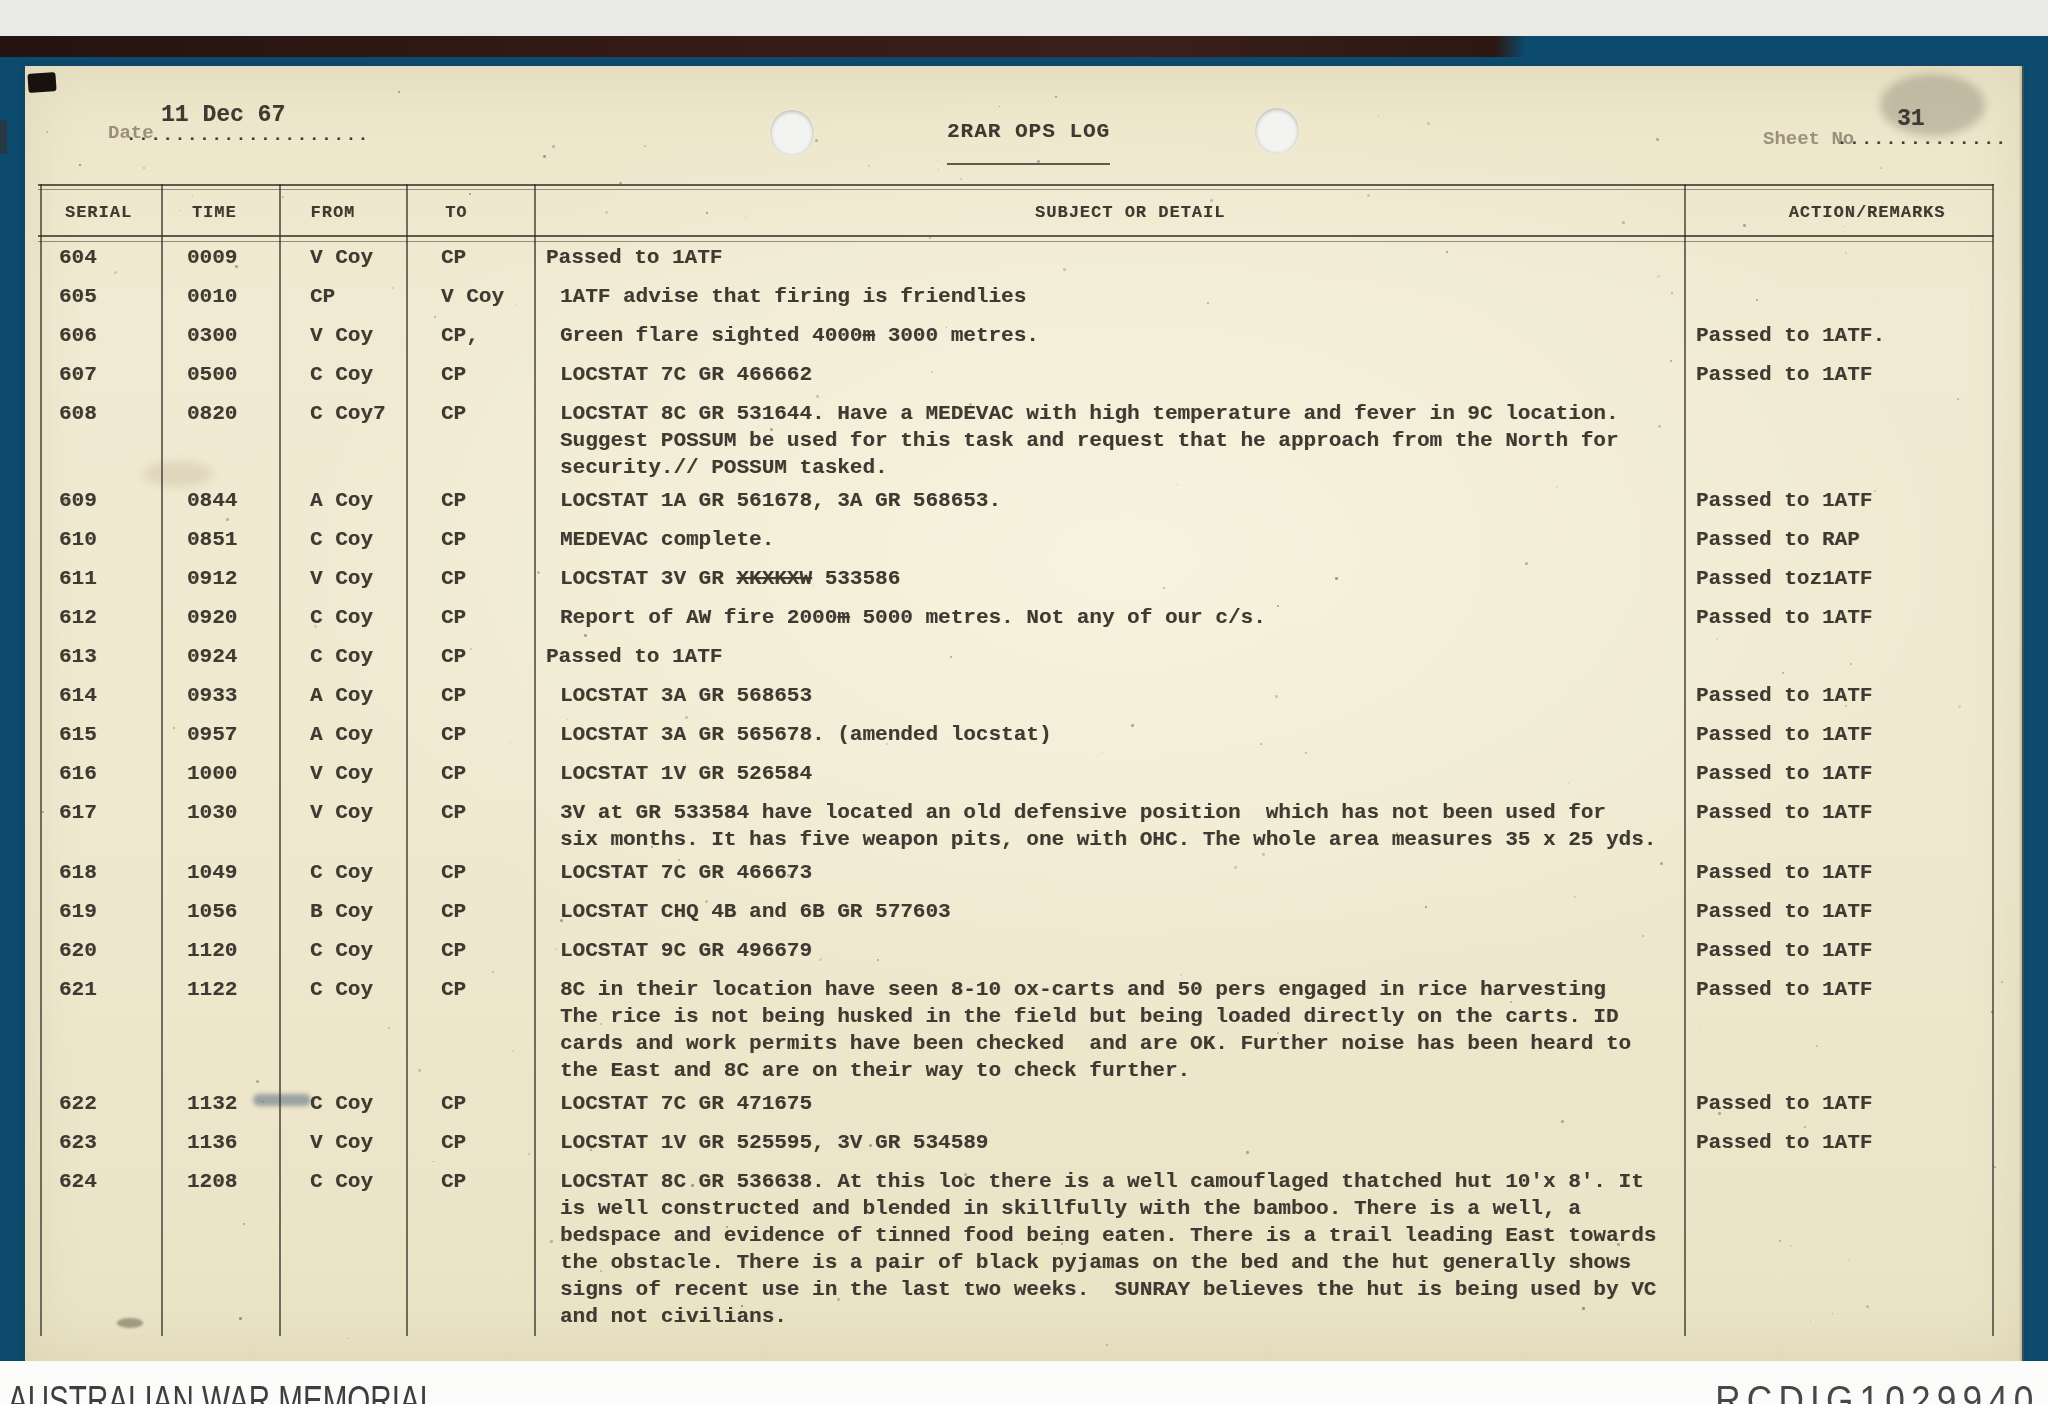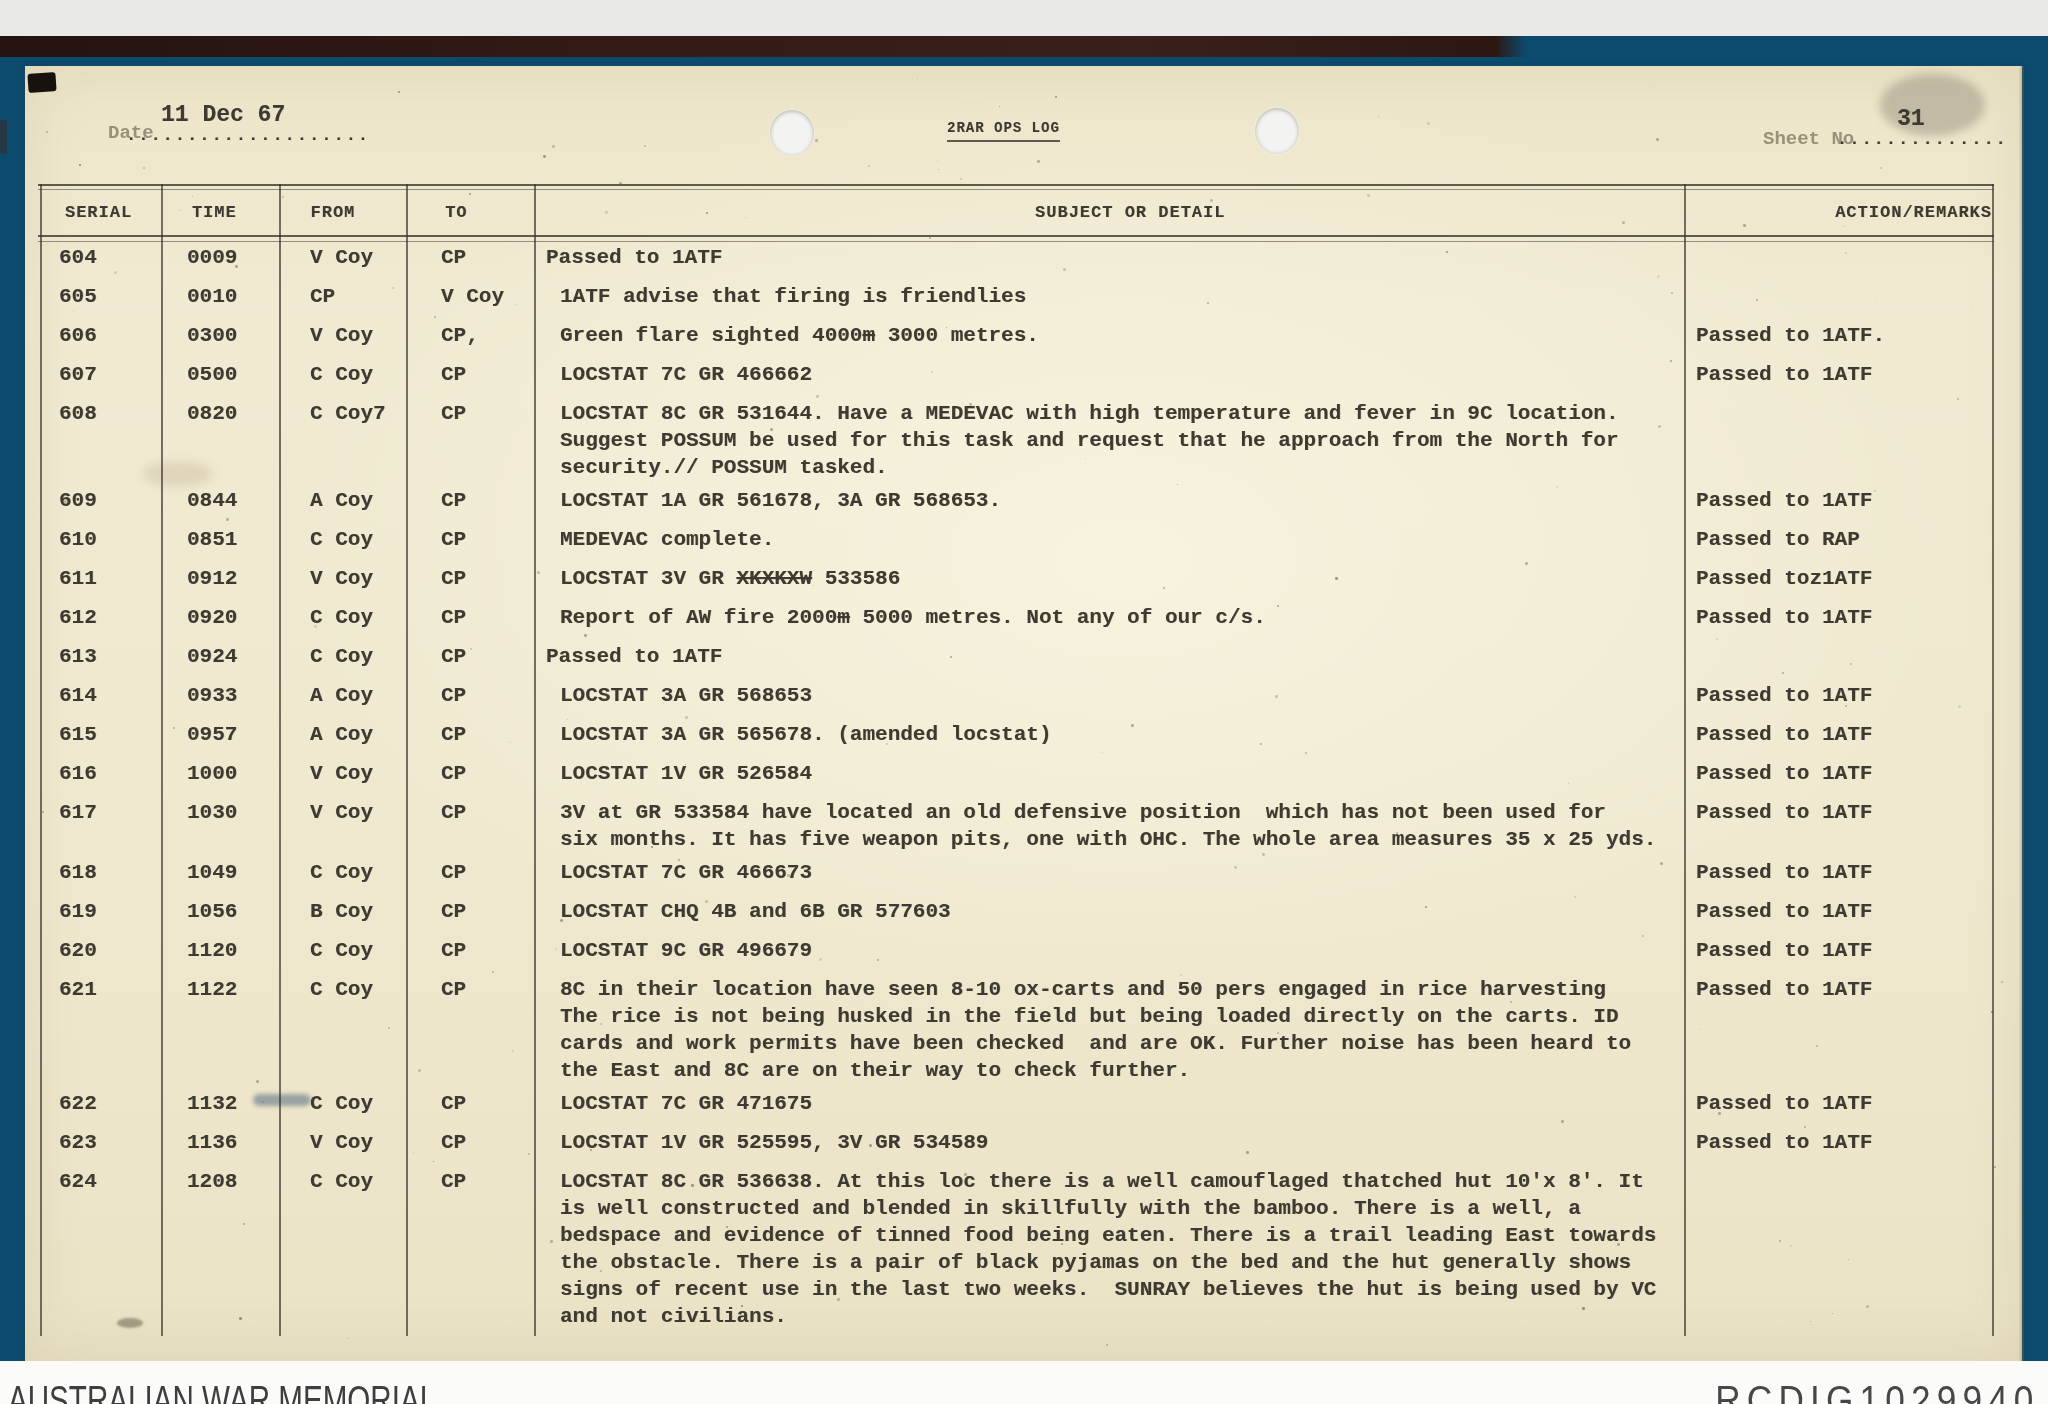--- a/index.html
+++ b/index.html
@@ -83,21 +83,21 @@
     <div class="smudge" style="left:228px;top:1028px;width:58px;height:12px;background:rgba(88,108,128,.55);filter:blur(2px);border-radius:6px;"></div>
     <div class="smudge" style="left:92px;top:1252px;width:26px;height:10px;background:rgba(75,70,58,.45);filter:blur(1px);"></div>
 
     <div class="hole" style="left:745px;top:44px;"></div>
     <div class="hole" style="left:1230px;top:42px;"></div>
 
     <div class="fld faded" style="left:83px;top:56px;font-size:19px;">Date</div>
     <div class="fld ink" style="left:101px;top:60px;font-size:17px;letter-spacing:2px;">....................</div>
     <div class="fld ink" style="left:136px;top:36px;font-size:23px;">11 Dec 67</div>
 
-    <div class="fld ink" style="left:922px;top:54px;font-size:14px;letter-spacing:1px;border-bottom:2px solid rgba(60,55,45,.8);padding-bottom:4px;">2RAR OPS LOG</div>
+    <div class="fld ink" style="left:922px;top:54px;font-size:21px;letter-spacing:1px;border-bottom:2px solid rgba(60,55,45,.8);padding-bottom:20px;">2RAR OPS LOG</div>
 
     <div class="fld faded" style="left:1738px;top:62px;font-size:19px;">Sheet No</div>
     <div class="fld ink" style="left:1812px;top:64px;font-size:17px;letter-spacing:2px;">..............</div>
     <div class="fld ink" style="left:1872px;top:40px;font-size:23px;">31</div>
 
     <div class="hline" style="left:13px;top:118px;width:1956px;"></div>
     <div class="hline thin" style="left:13px;top:123px;width:1956px;"></div>
     <div class="hline" style="left:13px;top:169px;width:1956px;"></div>
     <div class="hline thin" style="left:13px;top:175px;width:1956px;"></div>
 
@@ -108,21 +108,21 @@
     <div class="vline" style="left:509px;"></div>
     <div class="vline" style="left:1659px;"></div>
     <div class="vline" style="left:1967px;"></div>
 
     <div class="thead">
       <div class="th ink" style="width:121px;">SERIAL</div>
       <div class="th ink" style="width:118px;">TIME</div>
       <div class="th ink" style="width:127px;">FROM</div>
       <div class="th ink" style="width:128px;">TO</div>
       <div class="th ink" style="width:1264px;">SUBJECT OR DETAIL</div>
-      <div class="th ink" style="width:258px;text-align:right;">ACTION/REMARKS</div>
+      <div class="th ink" style="width:258px;">ACTION/REMARKS</div>
     </div>
 
     <div class="rows">
         <div class="row">
           <div class="c ink serial">604</div>
           <div class="c ink time">0009</div>
           <div class="c ink from">V Coy</div>
           <div class="c ink to">CP</div>
           <div class="c ink remark">Passed to 1ATF</div>
         </div>

